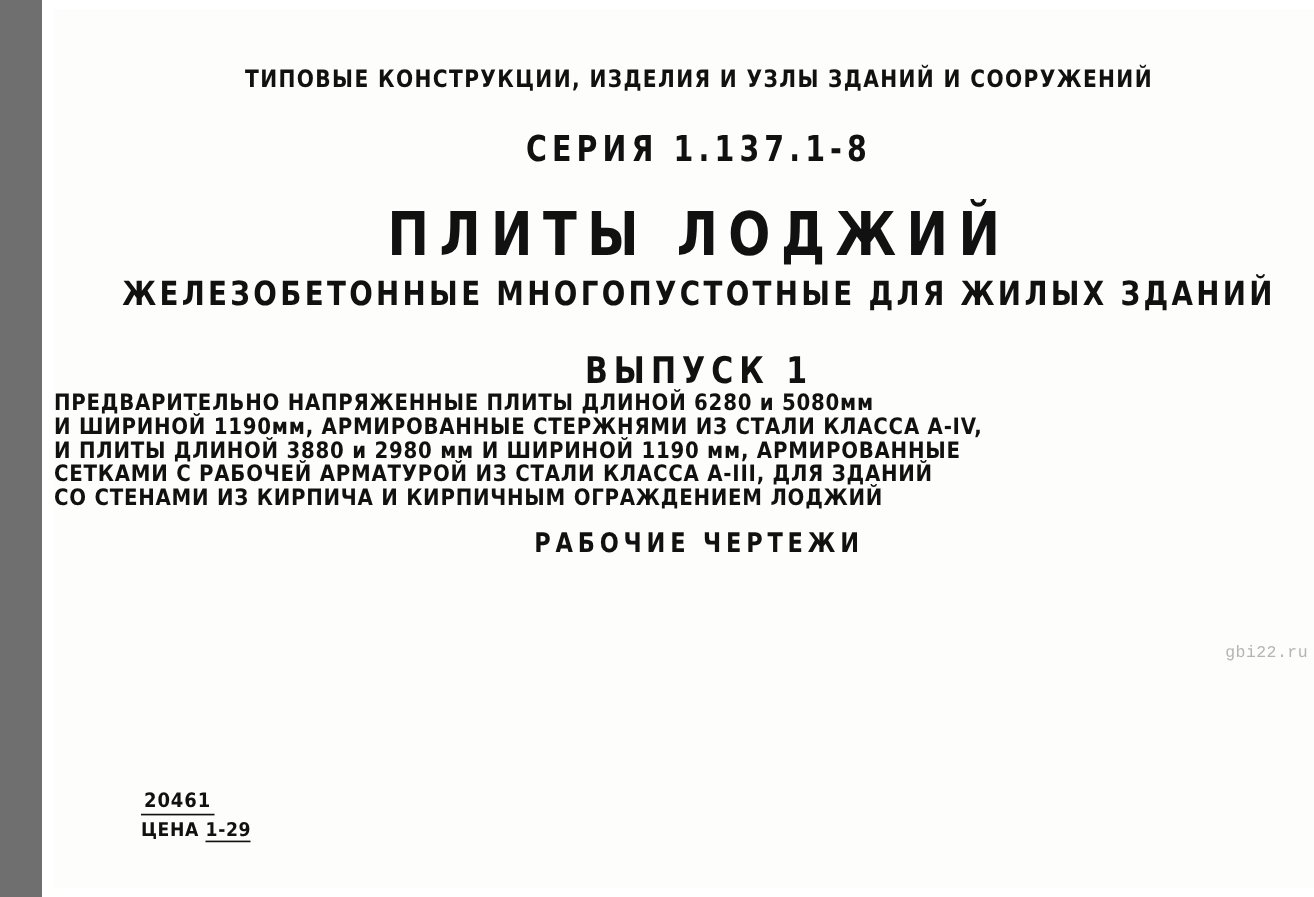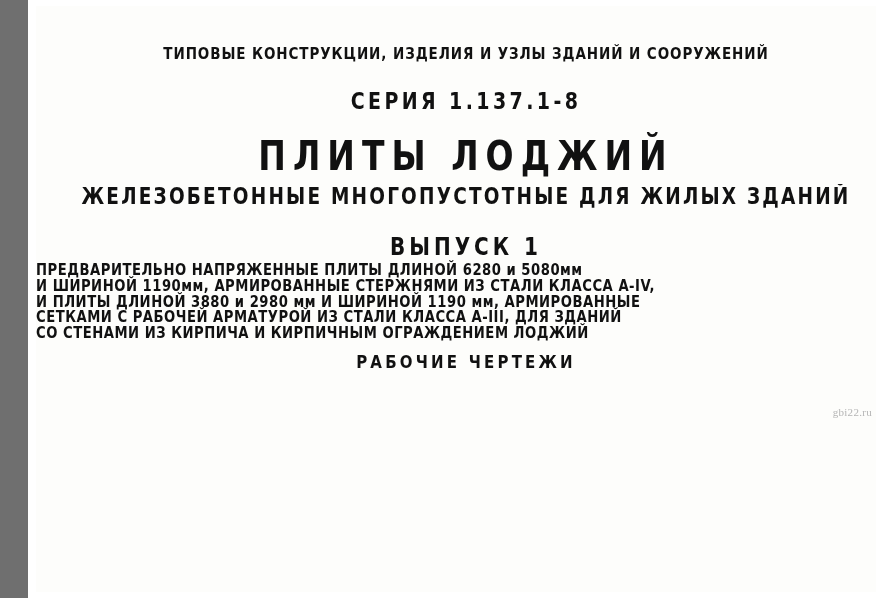--- a/index.html
+++ b/index.html
@@ -99,24 +99,24 @@
     top: 345px;
     font-size: 15px;
     letter-spacing: 3.2px;
     transform: scaleY(1.2);
     transform-origin: center top;
   }
   
   #watermark {
     position: absolute;
     right: 24px;
-    top: 400px;
+    top: 424px;
     font-size: 11px;
     color: #b5b5b5;
-    font-family: Liberation Serif, serif;
+    font-family: Liberation Mono, monospace;
     letter-spacing: 0.3px;
   }
   
   #stamp {
     position: absolute;
     left: 58px;
     top: 516px;
     color: #111111;
     font-weight: 700;
     font-family: "DejaVu Sans", sans-serif;
@@ -172,15 +172,22 @@
       <span class="d">И ШИРИНОЙ 1190мм, АРМИРОВАННЫЕ  СТЕРЖНЯМИ ИЗ СТАЛИ КЛАССА A-IV,</span>
       <span class="d">И ПЛИТЫ ДЛИНОЙ 3880 и 2980 мм И ШИРИНОЙ 1190 мм, АРМИРОВАННЫЕ</span>
       <span class="d">СЕТКАМИ С РАБОЧЕЙ АРМАТУРОЙ ИЗ СТАЛИ КЛАССА A-III, ДЛЯ ЗДАНИЙ</span>
       <span class="d">СО СТЕНАМИ ИЗ КИРПИЧА И КИРПИЧНЫМ ОГРАЖДЕНИЕМ ЛОДЖИЙ</span>
     </div>
 
     <div class="ln l6">РАБОЧИЕ   ЧЕРТЕЖИ</div>
 
     <div id="watermark">gbi22.ru</div>
 
+    <div id="stamp">
+      <span class="code">20461</span>
+      <span class="price">
+        <span>ЦЕНА</span>
+        <span class="val">1-29</span>
+      </span>
+    </div>
 
   </div>
 </div>
 
 </body></html>

